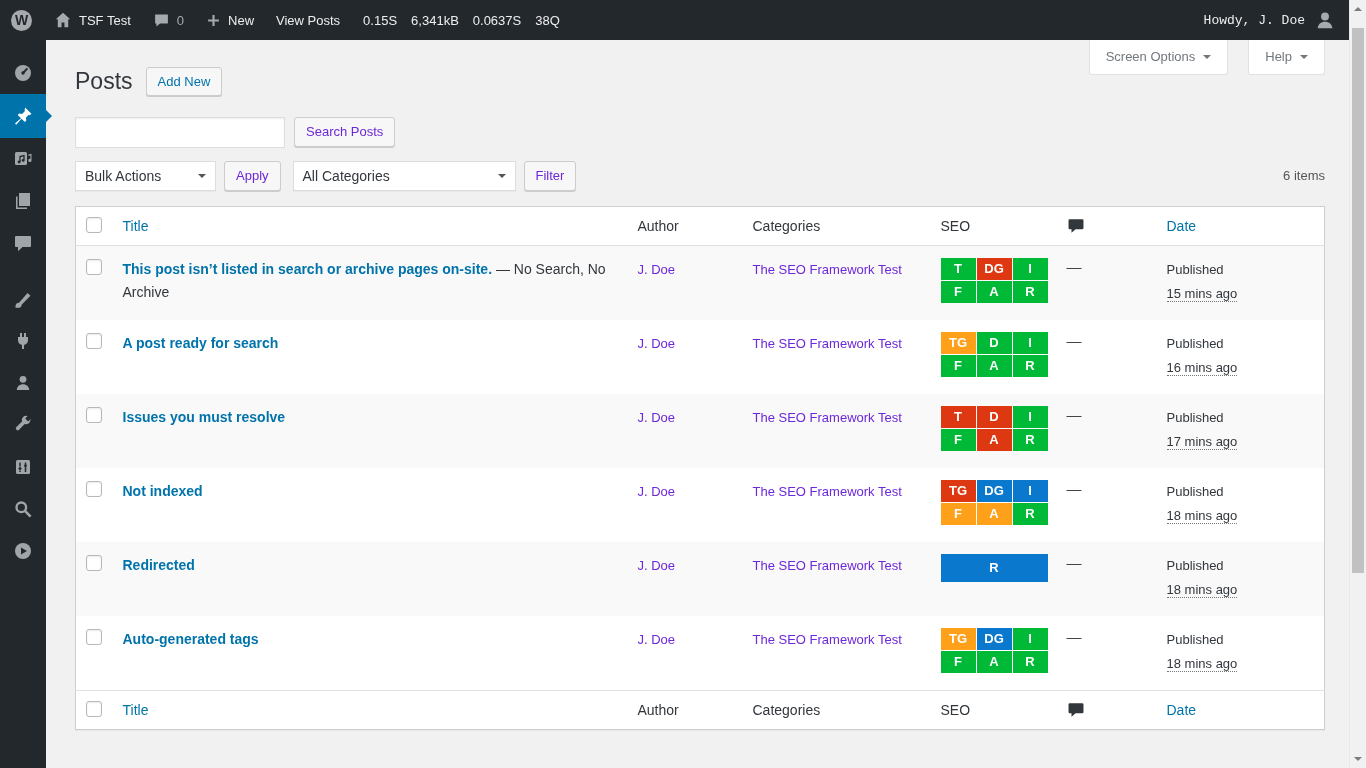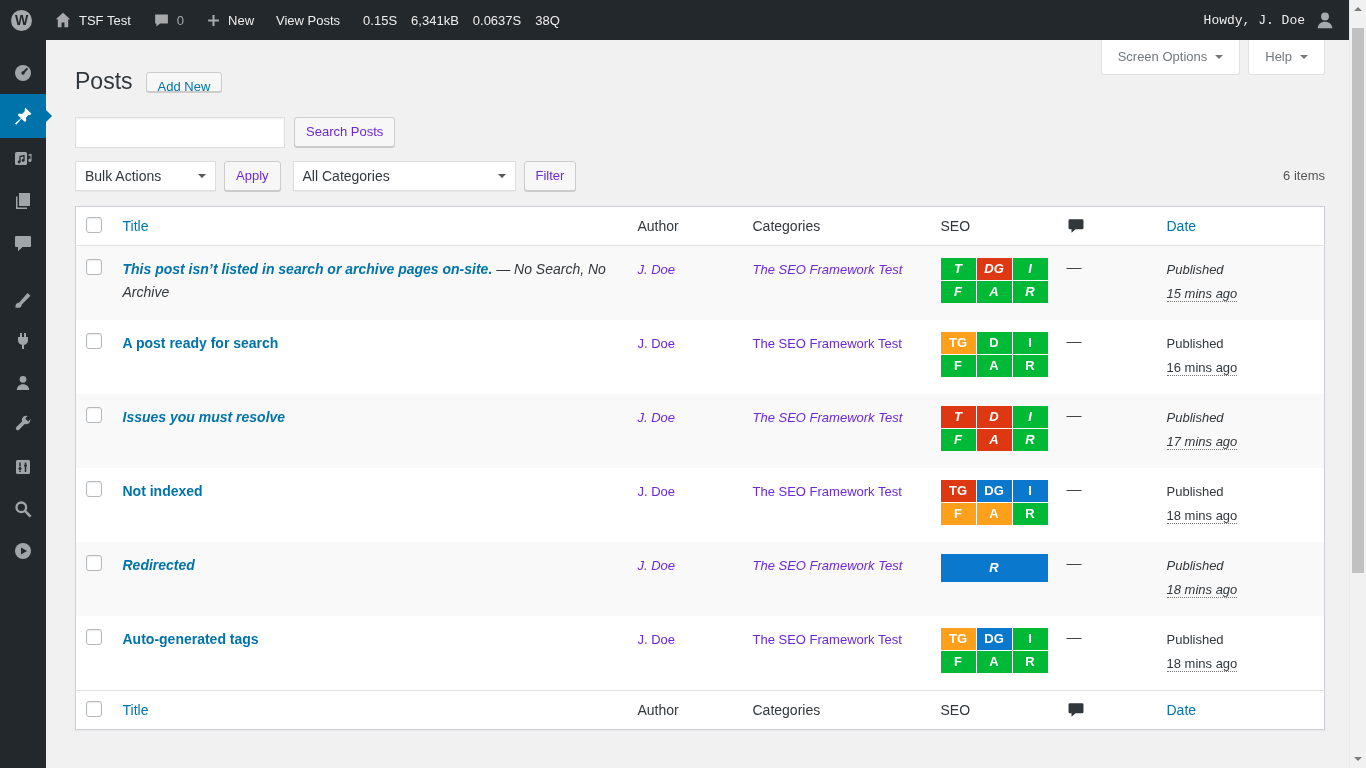--- a/index.html
+++ b/index.html
@@ -42,36 +42,36 @@
   .menu-sep { height:14px; }
   .menu-item svg { display:block; }
 
   
   .content {
     position:absolute; left:46px; top:40px; right:17px; bottom:0;
     padding:0 24px 0 29px;
   }
 
   
-  .screen-meta { position:absolute; top:0; right:24px; display:flex; gap:8px; z-index:10;padding-left:16px; }
+  .screen-meta { position:absolute; top:0; right:24px; display:flex; gap:20px; z-index:10;padding-left:16px; }
   .meta-tab {
     background:#fff; border:1px solid #e1e1e1; border-top:none; border-radius:0 0 3px 3px;
     padding:9px 16px 10px; color:#72777c; font-size:13px; display:flex; align-items:center; gap:8px; cursor:pointer;
   }
   .caret-down { width:0; height:0; border:4px solid transparent; border-top-color:#72777c; margin-top:5px; }
 
   
   .page-head { display:flex; align-items:center; gap:13px; padding-top:27px; }
   .page-title { font-size:23px; font-weight:400; color:#32373c; margin:0; line-height:1.3; }
   .button {
     display:inline-block; background:#f7f7f7; border:1px solid #ccc; border-radius:3px;
     color:#6d28d9; font-size:13px; height:30px; line-height:28px; padding:0 11px; cursor:pointer;
     box-shadow:0 1px 0 #ccc; white-space:nowrap;
   }
-  .button.add-new { color:#0073aa; height:20px; line-height:27px; }
+  .button.add-new { color:#0073aa; height:29px; line-height:27px; }
 
   
   .views-row { display:flex; justify-content:space-between; align-items:flex-end; margin-top:20px; }
   .subsubsub { color:#72777c; font-size:13px; padding-bottom:7px; }
   .subsubsub a { color:#0073aa; }
   .subsubsub .current-view { color:#000; font-weight:600; }
   .subsubsub .count { color:#72777c; font-weight:400; }
   .subsubsub .sep { margin:0 6px; color:#72777c; }
   .search-box { display:flex; gap:9px; align-items:center; }
   .search-input {
@@ -102,21 +102,21 @@
     width:100%; margin-top:15px; border-collapse:collapse; background:#fff;
     border:1px solid #ccd0d4; box-shadow:0 1px 1px rgba(0,0,0,.04); table-layout:fixed; font-size:13px;
   }
   table.posts thead th { border-bottom:1px solid #e1e1e1; }
   table.posts tfoot th { border-top:1px solid #e1e1e1; }
   table.posts th {
     text-align:left; font-weight:400; font-size:14px; color:#32373c; padding:9px 10px; vertical-align:middle;
   }
   table.posts th a { color:#0073aa; }
   table.posts td { padding:12px 10px 14px; vertical-align:top; }
-  tr.alt { background:#f9f9f9;font-style:italic; }
+  tr.alt { background:#f9f9f9; }
   .checkbox {
     display:inline-block; width:16px; height:16px; background:#fff; border:1px solid #b4b9be;
     border-radius:3px; box-shadow:inset 0 1px 2px rgba(0,0,0,.08); cursor:pointer; margin-top:1px;
   }
   .row-title { font-weight:600; color:#0073aa; font-size:14px; line-height:1.65; }
   .post-state { color:#32373c; font-size:14px; line-height:1.65; font-weight:400; }
   .cell-link { color:#6d28d9; font-size:13px; line-height:1.8; }
   .seo-bar { display:flex; flex-wrap:wrap; width:109px; }
   .seo-badge {
     width:35px; height:22px; line-height:22px; text-align:center; color:#fff;

